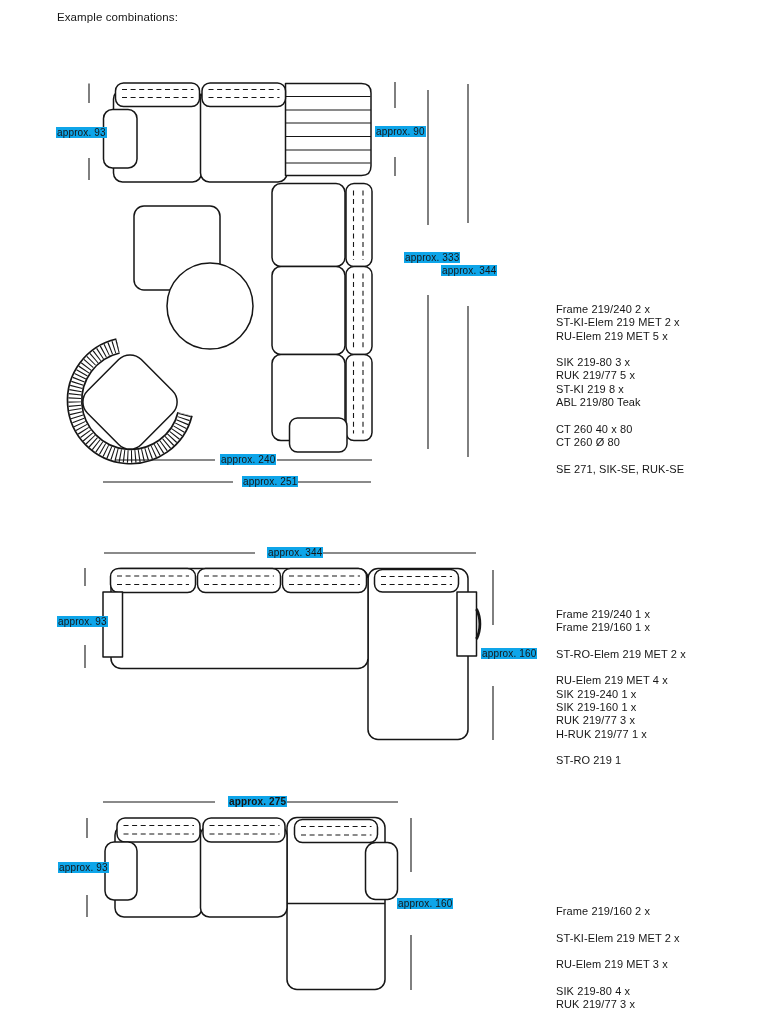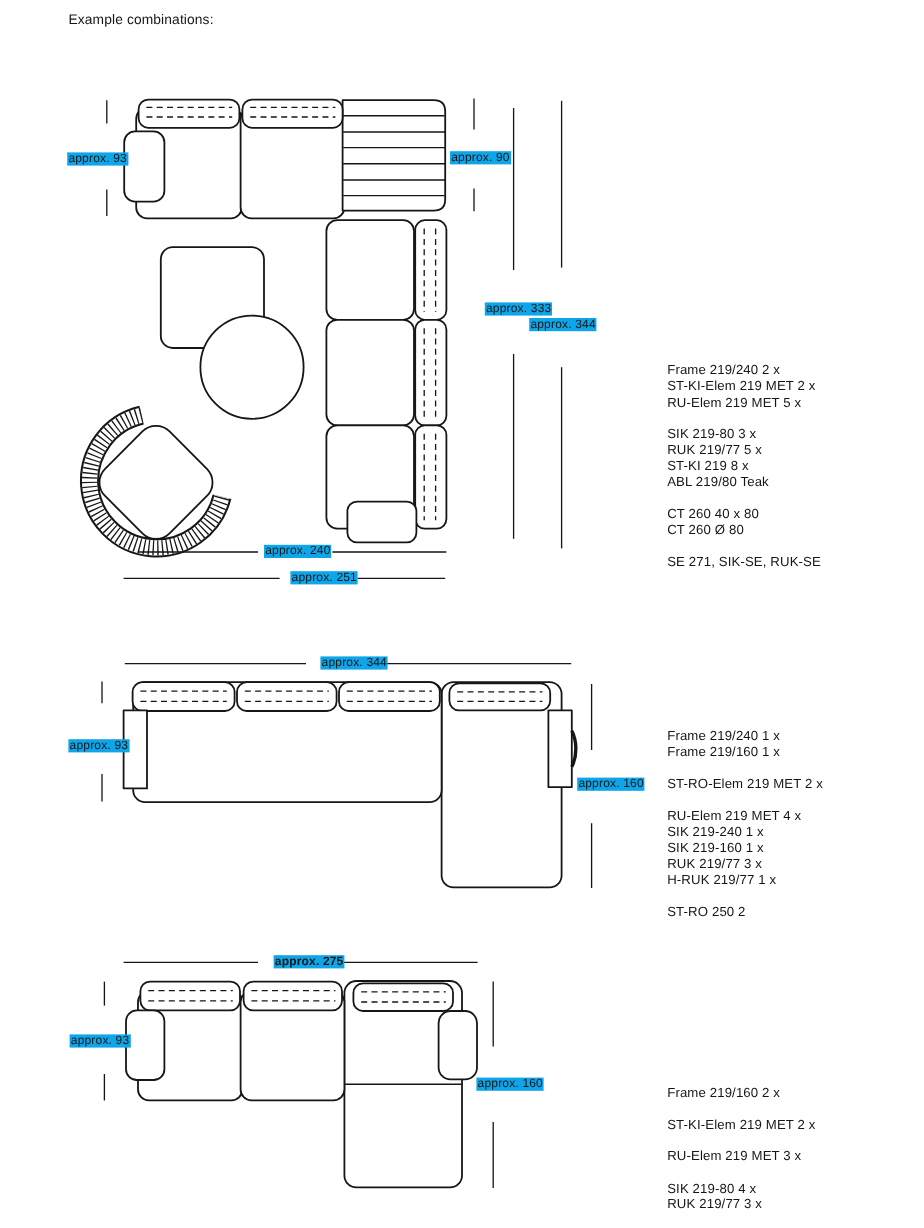--- a/index.html
+++ b/index.html
@@ -219,21 +219,21 @@
       <div class="parts-line">Frame 219/160 1 x</div>
       <div class="parts-line"></div>
       <div class="parts-line">ST-RO-Elem 219 MET 2 x</div>
       <div class="parts-line"></div>
       <div class="parts-line">RU-Elem 219 MET 4 x</div>
       <div class="parts-line">SIK 219-240 1 x</div>
       <div class="parts-line">SIK 219-160 1 x</div>
       <div class="parts-line">RUK 219/77 3 x</div>
       <div class="parts-line">H-RUK 219/77 1 x</div>
       <div class="parts-line"></div>
-      <div class="parts-line">ST-RO 250 2</div>
+      <div class="parts-line">ST-RO 219 1</div>
     </div>
   <div class="parts-list" style="top:905px;">
       <div class="parts-line">Frame 219/160 2 x</div>
       <div class="parts-line"></div>
       <div class="parts-line">ST-KI-Elem 219 MET 2 x</div>
       <div class="parts-line"></div>
       <div class="parts-line">RU-Elem 219 MET 3 x</div>
       <div class="parts-line"></div>
       <div class="parts-line">SIK 219-80 4 x</div>
       <div class="parts-line">RUK 219/77 3 x</div>

